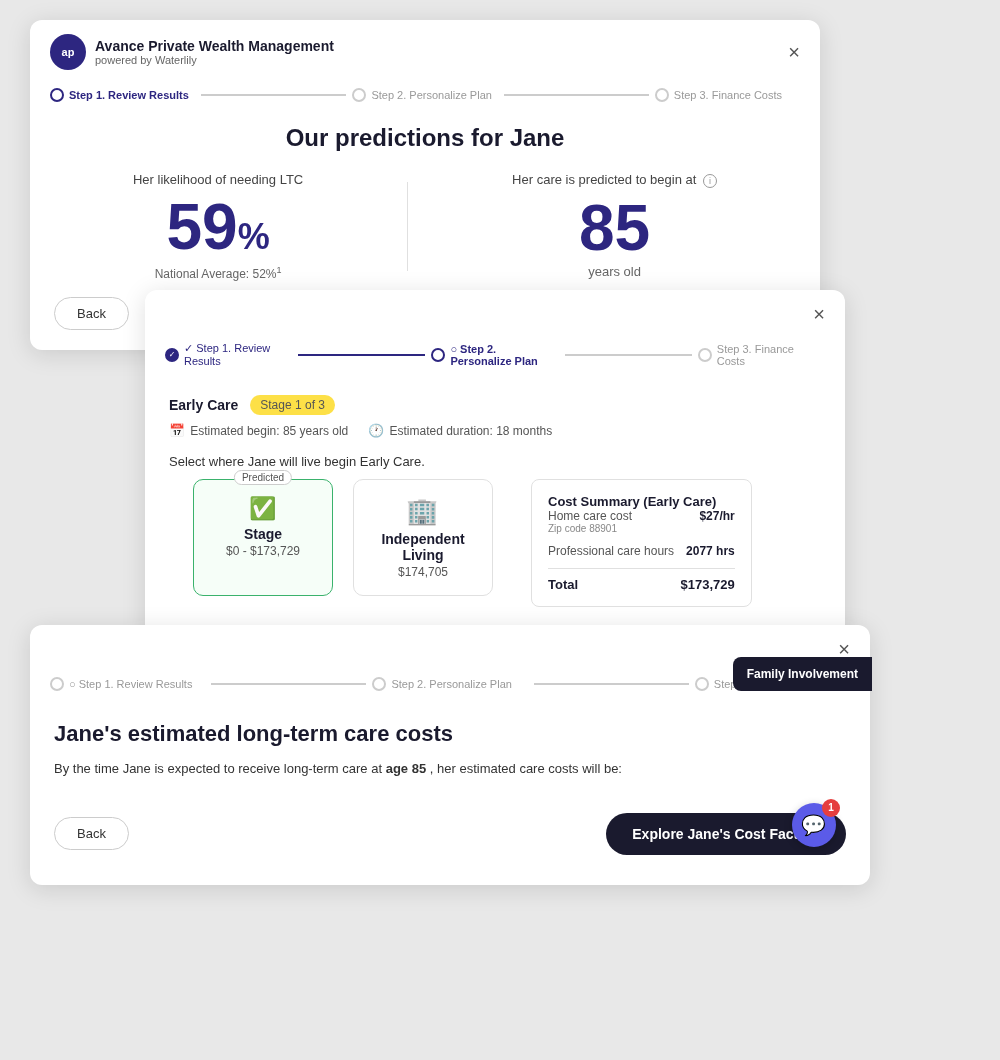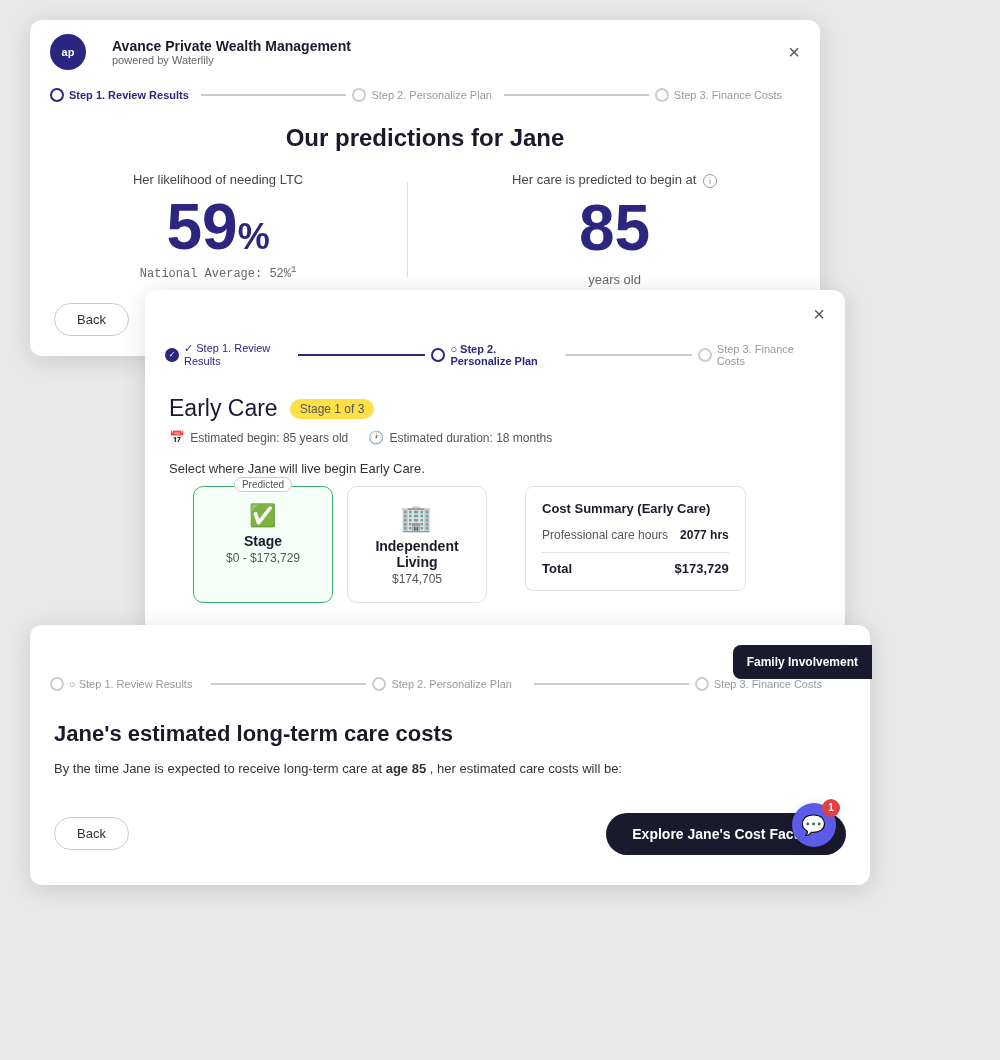--- a/index.html
+++ b/index.html
@@ -62,21 +62,21 @@
       color: #fff;
       font-size: 11px;
       font-weight: 700;
       display: flex;
       align-items: center;
       justify-content: center;
       flex-shrink: 0;
     }
 
     .brand-info {
-      margin-left: 26px;
+      margin-left: 9px;
       flex: 1;
     }
 
     .brand-name {
       font-size: 14px;
       font-weight: 700;
       color: #1a1a2e;
     }
 
     .brand-sub {
@@ -189,31 +189,30 @@
     .pred-unit {
       font-size: 36px;
       font-weight: 800;
       color: #2d2680;
     }
 
     .pred-sub {
       font-size: 12px;
       color: #666;
       margin-top: 6px;
-      font-family: Liberation Mono, monospace;
     }
 
     .pred-sub sup {
       font-size: 9px;
     }
 
     .pred-years {
       font-size: 13px;
       color: #666;
-      margin-top: 12px;
+      margin-top: 4px;
     }
 
     .divider-v {
       width: 1px;
       background: #e0e0e0;
       margin: 10px 0;
     }
 
     
     .info-icon {
@@ -244,22 +243,22 @@
 
     
     .care-title-row {
       display: flex;
       align-items: center;
       gap: 12px;
       padding: 16px 24px 4px 24px;
     }
 
     .care-title {
-      font-size: 23px;
-      font-weight: 400;
+      font-size: 14px;
+      font-weight: 700;
       color: #1a1a2e;
     }
 
     .stage-badge {
       background: #fde047;
       border-radius: 12px;
       padding: 3px 10px;
       font-size: 12px;
       color: #555;
     }
@@ -283,21 +282,21 @@
     }
 
     .care-select-label {
       padding: 12px 24px 10px 24px;
       font-size: 13px;
       color: #333;
     }
 
     .care-options-row {
       display: flex;
-      gap: 14px;
+      gap: 20px;
       padding: 0 24px;
     }
 
     .care-option {
       border: 1.5px solid #e0e0e0;
       border-radius: 10px;
       padding: 16px 20px;
       width: 140px;
       text-align: center;
       cursor: pointer;
@@ -352,21 +351,21 @@
       padding: 14px 16px;
       margin: 0 0 0 14px;
       min-width: 180px;
       font-size: 12px;
     }
 
     .cost-summary-title {
       font-size: 13px;
       font-weight: 600;
       color: #1a1a2e;
-      margin-bottom: 12px;
+      margin-bottom: 0;
     }
 
     .cost-row {
       display: flex;
       justify-content: space-between;
       margin-bottom: 10px;
       color: #444;
       gap: 12px;
     }
 
@@ -468,21 +467,21 @@
       padding: 13px 26px;
       font-size: 14px;
       font-weight: 600;
       cursor: pointer;
     }
 
     
     .family-tab {
       position: absolute;
       right: -2px;
-      top: 20px;
+      top: 32px;
       background: #1a1a2e;
       color: #fff;
       border-radius: 8px 0 0 8px;
       padding: 10px 14px;
       font-size: 12px;
       font-weight: 600;
       writing-mode: horizontal-tb;
       cursor: pointer;
       white-space: nowrap;
     }
@@ -655,20 +654,27 @@
       <div class="care-option">
         <div class="care-option-icon">🏢</div>
         <div class="care-option-name">Independent Living</div>
         <div class="care-option-cost">$174,705</div>
       </div>
     </div>
 
     <div class="cost-summary">
       <div class="cost-summary-title">Cost Summary (Early Care)</div>
 
+      <div class="cost-row">
+        <div>
+          <div class="cost-row-label">Home care cost</div>
+          <div class="cost-row-sub">Zip code 88901</div>
+        </div>
+        <div class="cost-row-value">$27/hr</div>
+      </div>
 
       <div class="cost-row">
         <div>
           <div class="cost-row-label">Professional care hours</div>
         </div>
         <div class="cost-row-value">2077 hrs</div>
       </div>
 
 
       <div class="cost-total-row">

